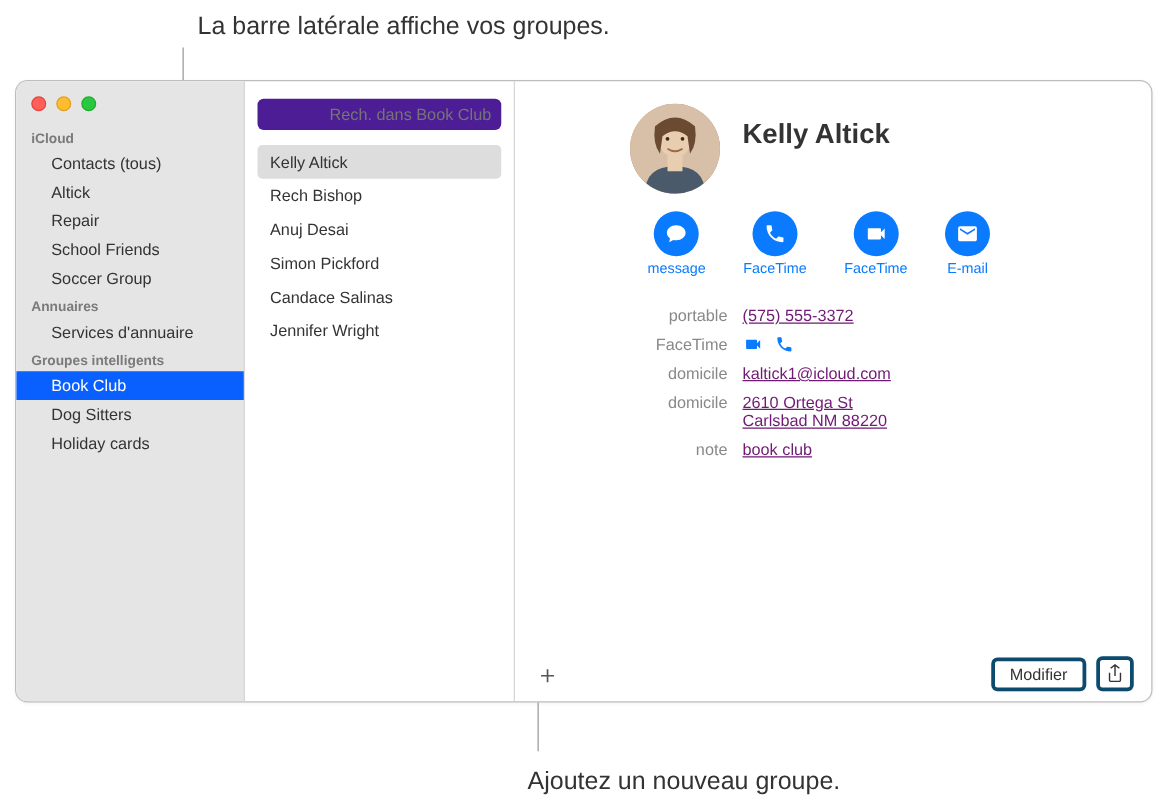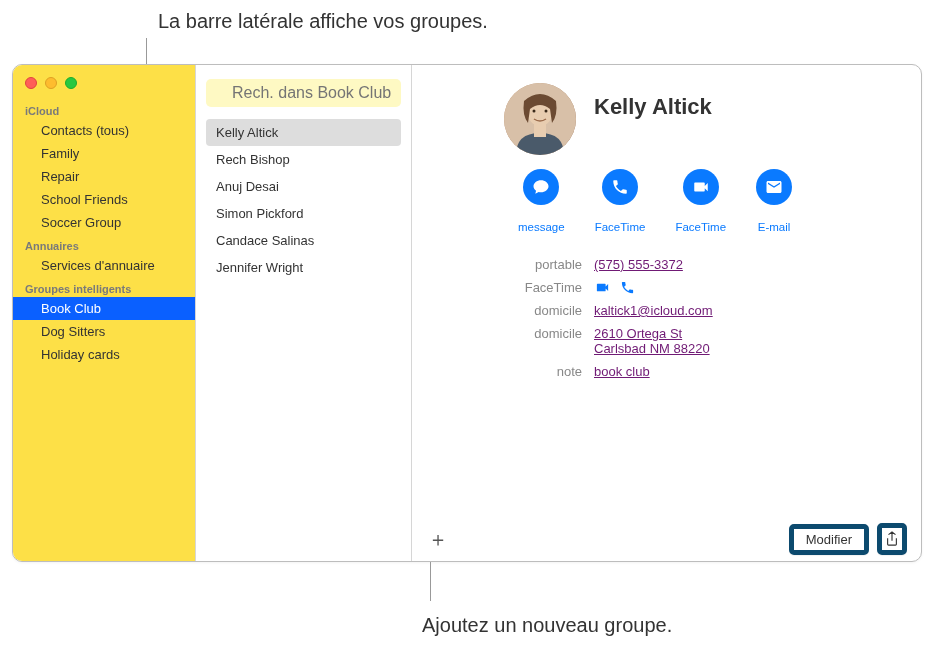--- a/index.html
+++ b/index.html
@@ -35,21 +35,21 @@
       height: 498px;
       border: 1px solid #bdbdbd;
       border-radius: 10px;
       overflow: hidden;
       display: flex;
       background: #fff;
       box-shadow: 0 1px 3px rgba(0,0,0,0.05);
     }
     .sidebar {
       width: 183px;
-      background: #fde047;
+      background: #e5e5e5;
       border-right: 1px solid #d6d6d6;
       padding-top: 8px;
       display: flex;
       flex-direction: column;
     }
     .traffic-lights {
       display: flex;
       gap: 8px;
       padding: 4px 0 10px 12px;
     }
@@ -80,25 +80,26 @@
       display: flex;
       flex-direction: column;
     }
     .search-wrap {
       padding: 14px 10px 10px 10px;
     }
     .search-field {
       width: 100%;
       border: none;
       border-radius: 5px;
-      background: #fef9c3;
+      background: #4c1d95;
       padding: 5px 8px 5px 26px;
-      font-size: 16px;
+      font-size: 13px;
       color: #888;
       position: relative;
+      text-align: right;
     }
     .search-container { position: relative; }
     .search-icon-svg {
       position: absolute;
       left: 7px;
       top: 50%;
       transform: translateY(-50%);
       width: 13px; height: 13px;
       fill: none;
       stroke: #888;
@@ -143,21 +144,21 @@
     .action-row {
       display: flex;
       gap: 30px;
       padding-left: 84px;
       margin-bottom: 24px;
     }
     .action-btn {
       display: flex;
       flex-direction: column;
       align-items: center;
-      gap: 16px;
+      gap: 4px;
       cursor: default;
     }
     .action-circle {
       width: 36px; height: 36px;
       border-radius: 50%;
       background: #0a7aff;
       display: flex;
       align-items: center;
       justify-content: center;
     }
@@ -192,21 +193,21 @@
     .add-btn {
       width: 24px; height: 24px;
       display: flex; align-items: center; justify-content: center;
       font-size: 20px;
       font-weight: 400;
       color: #555;
       cursor: default;
     }
     .spacer { flex: 1; }
     .btn {
-      border: 5px solid #0c4a6e;
+      border: 3px solid #0c4a6e;
       border-radius: 5px;
       padding: 3px 12px;
       font-size: 13px;
       background: #fff;
       box-shadow: 0 0.5px 1px rgba(0,0,0,0.06);
       cursor: default;
     }
     .share-btn {
       width: 30px;
       padding: 3px 0;
@@ -227,21 +228,21 @@
 
   <div class="sidebar">
     <div class="traffic-lights">
       <div class="tl tl-close"></div>
       <div class="tl tl-min"></div>
       <div class="tl tl-max"></div>
     </div>
 
     <div class="sb-section-header">iCloud</div>
     <div class="sb-item">Contacts (tous)</div>
-    <div class="sb-item">Family</div>
+    <div class="sb-item">Altick</div>
     <div class="sb-item">Repair</div>
     <div class="sb-item">School Friends</div>
     <div class="sb-item">Soccer Group</div>
 
     <div class="sb-section-header">Annuaires</div>
     <div class="sb-item">Services d'annuaire</div>
 
     <div class="sb-section-header">Groupes intelligents</div>
     <div class="sb-item selected">Book Club</div>
     <div class="sb-item">Dog Sitters</div>

